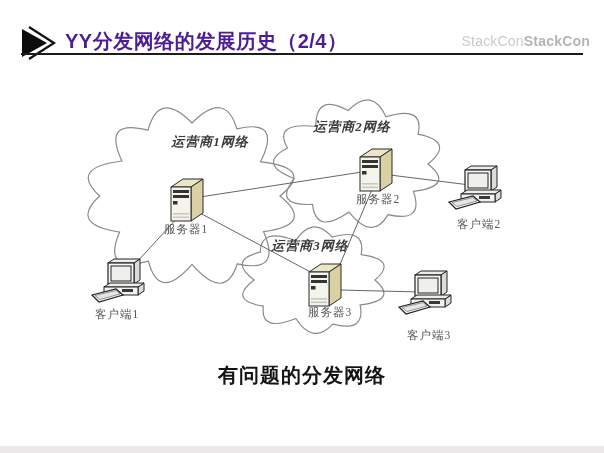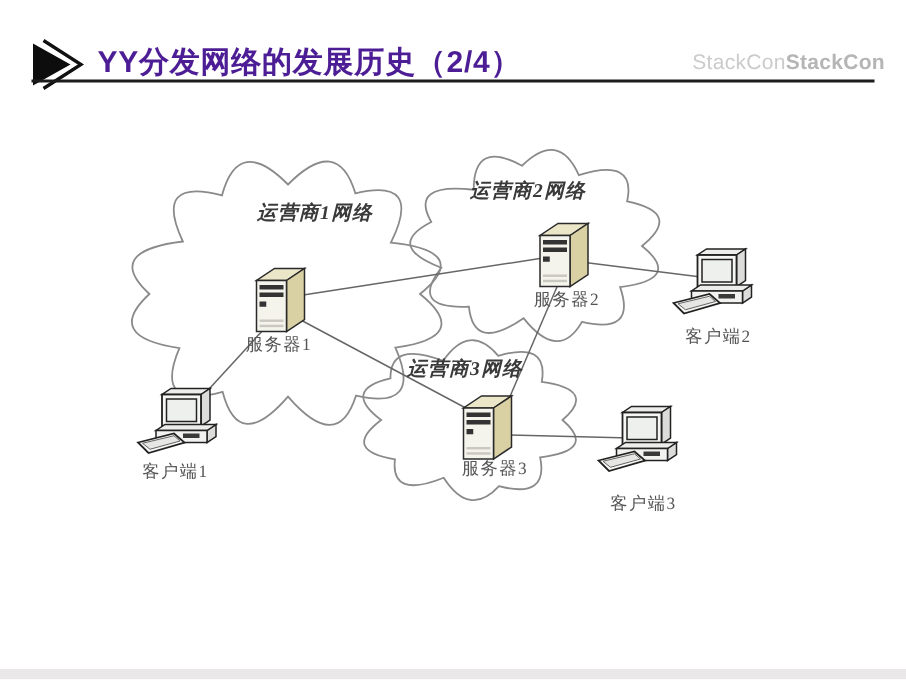--- a/index.html
+++ b/index.html
@@ -120,15 +120,16 @@
     <use href="#icon-client" x="399" y="190"></use>
 
     <text class="node-label" x="186" y="153" text-anchor="middle">服务器1</text>
     <text class="node-label" x="378" y="123" text-anchor="middle">服务器2</text>
     <text class="node-label" x="330" y="236" text-anchor="middle">服务器3</text>
     <text class="node-label" x="117" y="238" text-anchor="middle">客户端1</text>
     <text class="node-label" x="479" y="148" text-anchor="middle">客户端2</text>
     <text class="node-label" x="429" y="259" text-anchor="middle">客户端3</text>
   </svg>
 
+  <div class="caption">有问题的分发网络</div>
 
   <div class="bottom-strip"></div>
 </div>
 
 </body></html>

